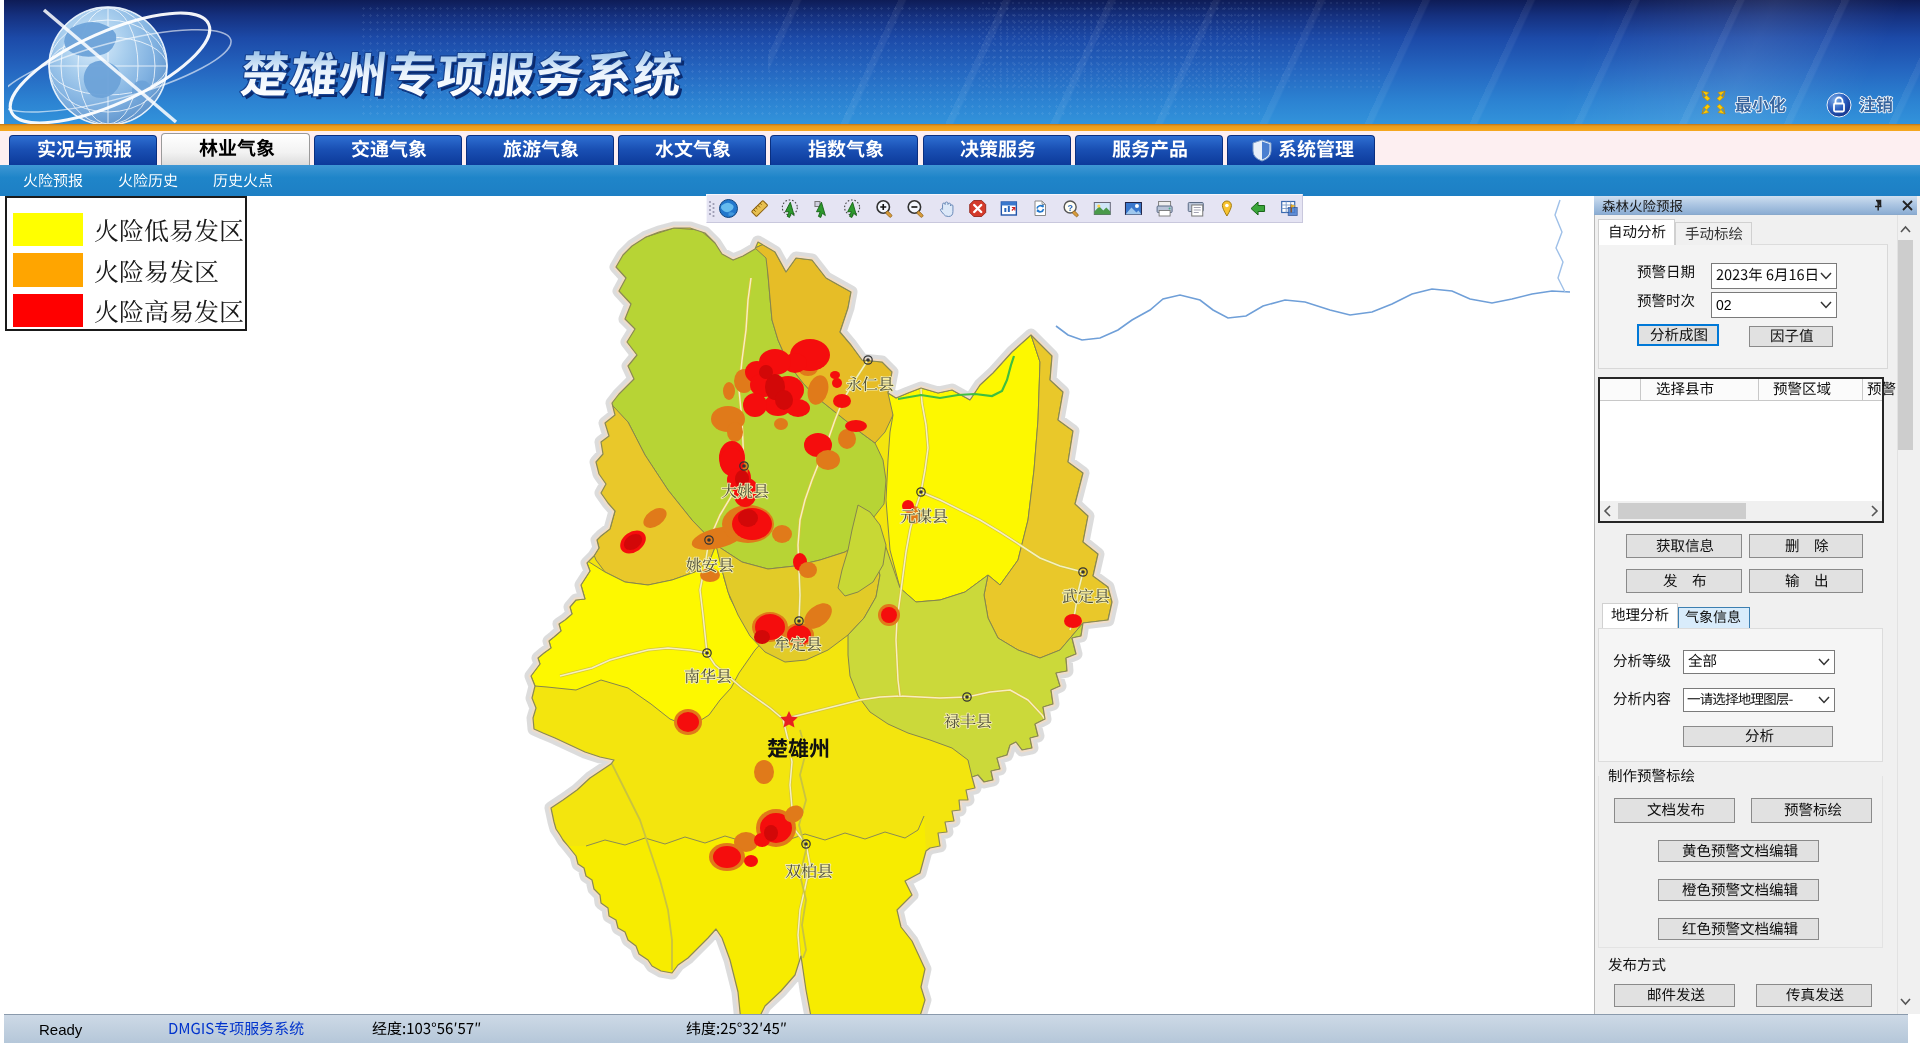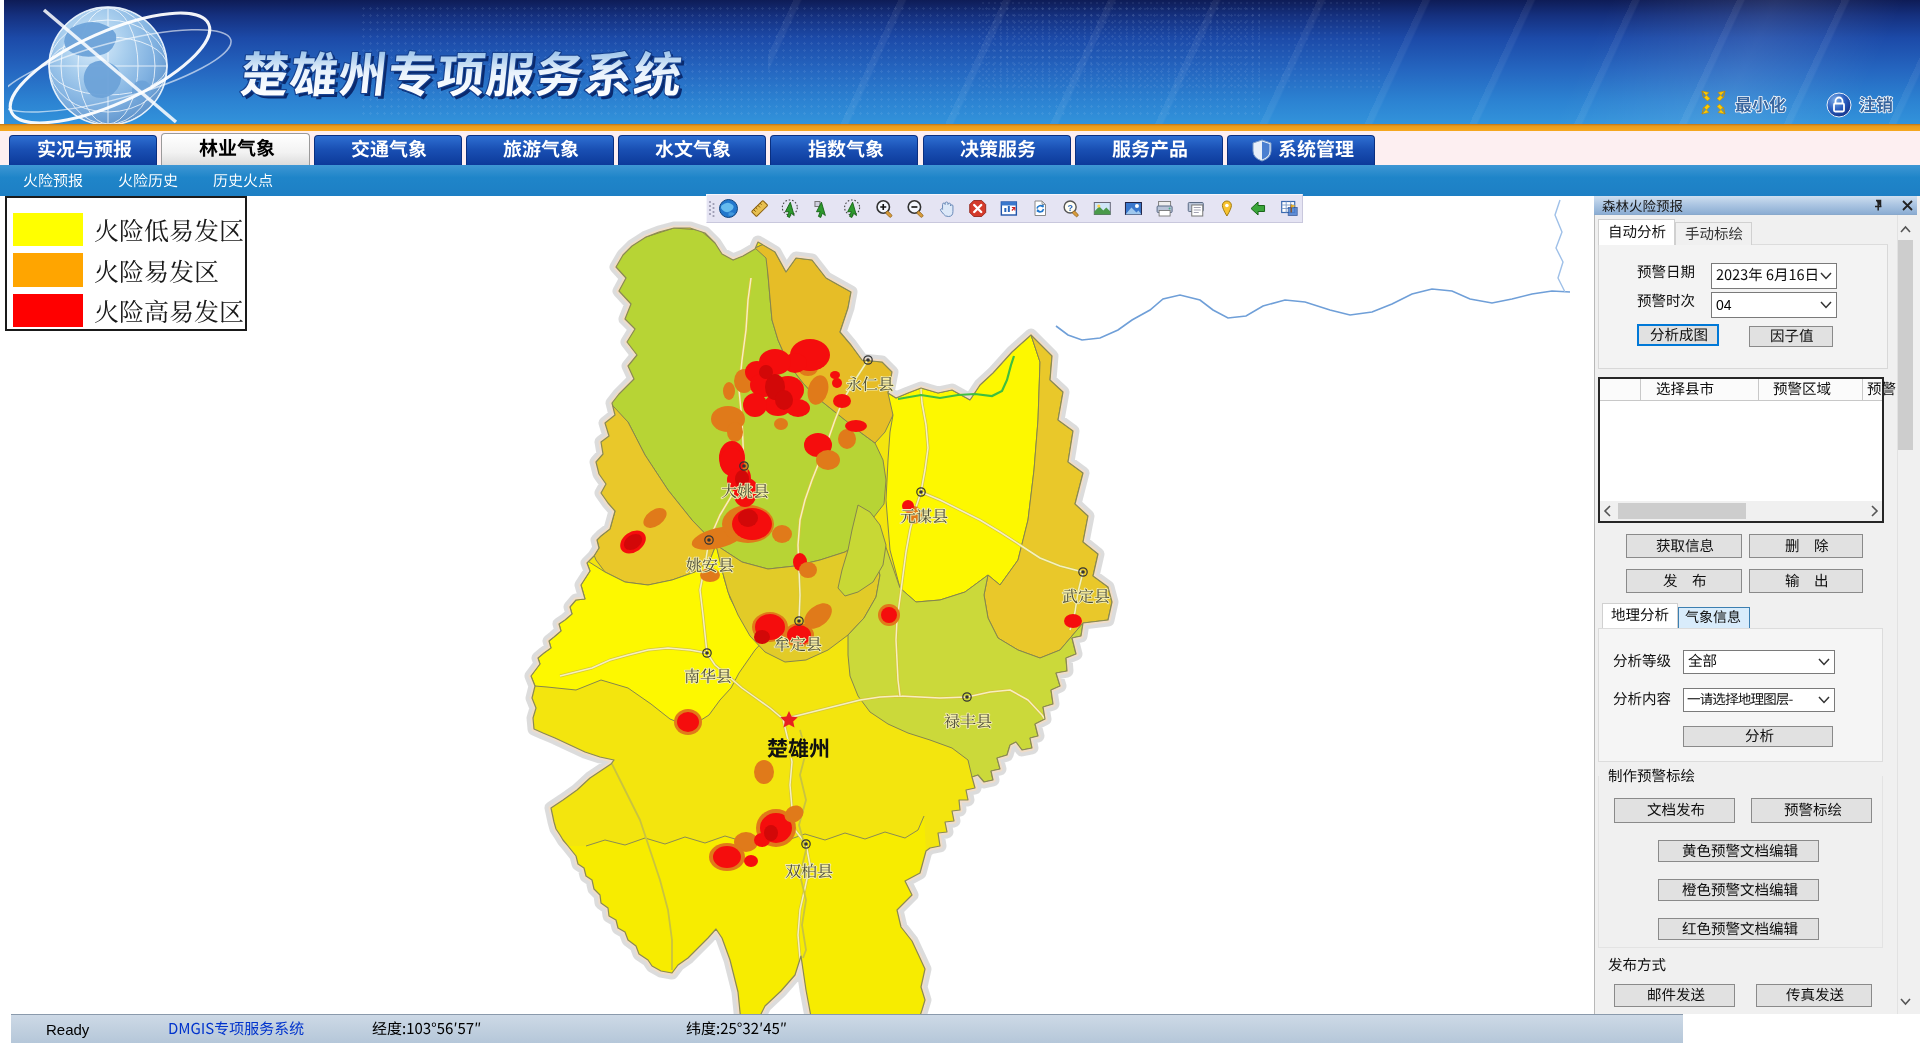--- a/index.html
+++ b/index.html
@@ -927,21 +927,21 @@
     <g transform="translate(1,13)">
       <g transform="scale(0.014500,-0.014500)" fill="#111">
         <use href="#g39" x="0"></use>
         <use href="#g77" x="1000"></use>
         <use href="#g88" x="2000"></use>
         <use href="#g89" x="3000"></use>
       </g>
     </g>
   </svg>
 <div style="position:absolute;left:1711px;top:292px;width:126px;height:26px;background:#fff;border:1px solid #7a7a7a;z-index:12">
-    <span style="font:14px 'Liberation Sans';position:absolute;left:4px;top:4px">04</span>
+    <span style="font:14px 'Liberation Sans';position:absolute;left:4px;top:4px">02</span>
   </div>
 <svg style="position:absolute;left:1819px;top:300px;z-index:13" width="14" height="10">
     <path d="M2 2 L7 7.5 L12 2" fill="none" stroke="#333" stroke-width="1.5"></path>
   </svg>
 <div style="position:absolute;left:1637px;top:324px;width:82px;height:22px;background:#e1e1e1;border:2px solid #0078d7;z-index:12"></div>
 <svg style="position:absolute;left:1649.0px;top:326.9px;z-index:13;overflow:visible" width="62" height="21">
     <g transform="translate(1,13)">
       <g transform="scale(0.014500,-0.014500)" fill="#111">
         <use href="#g72" x="0"></use>
         <use href="#g73" x="1000"></use>
@@ -1227,21 +1227,21 @@
 <svg style="position:absolute;left:1785.0px;top:987.4px;z-index:13;overflow:visible" width="62" height="21">
     <g transform="translate(1,13)">
       <g transform="scale(0.014500,-0.014500)" fill="#111">
         <use href="#g140" x="0"></use>
         <use href="#g141" x="1000"></use>
         <use href="#g107" x="2000"></use>
         <use href="#g139" x="3000"></use>
       </g>
     </g>
   </svg>
-<div style="position:absolute;left:11px;top:1014px;width:1672px;height:29px;background:linear-gradient(180deg,#cdd9e6,#b5c7d9);border-top:1px solid #8a9aac;z-index:20">
+<div style="position:absolute;left:4px;top:1014px;width:1904px;height:29px;background:linear-gradient(180deg,#cdd9e6,#b5c7d9);border-top:1px solid #8a9aac;z-index:20">
     <span style="font:15px 'Liberation Sans';color:#000;position:absolute;left:35px;top:6px">Ready</span>
   </div>
 <svg style="position:absolute;left:167.0px;top:1020.0px;z-index:21;overflow:visible" width="140" height="21">
     <g transform="translate(1,14)">
       <g transform="scale(0.015000,-0.015000)" fill="#0033cc">
         <use href="#g142" x="0"></use>
         <use href="#g143" x="688"></use>
         <use href="#g144" x="1500"></use>
         <use href="#g145" x="2189"></use>
         <use href="#g146" x="2482"></use>

